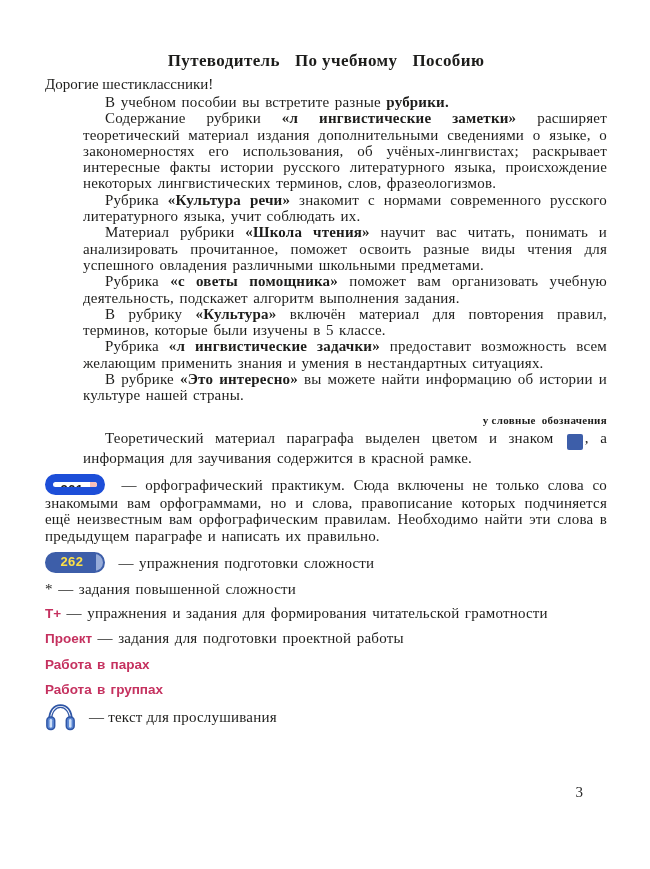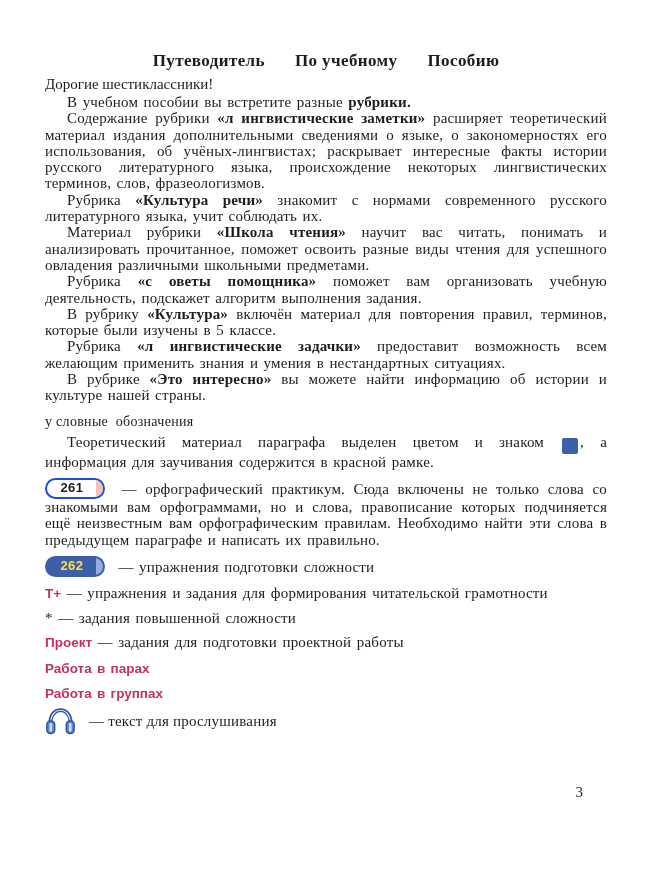--- a/index.html
+++ b/index.html
@@ -14,54 +14,54 @@
     width: 650px; height: 869px;
     background: #ffffff;
     overflow: hidden;
   }
   .content {
     position: absolute; left: 45px; top: 51px; width: 562px;
   }
   .title {
     display: flex; justify-content: center; column-gap: 30px;
     font-size: 17px; font-weight: bold; letter-spacing: 0.4px;
-    margin-bottom: 5px; white-space: nowrap;
+    margin-bottom: 5px; white-space: nowrap; gap: 15px;
   }
   .salutation {
     text-align: left; font-size: 15px; line-height: 17px; margin-bottom: 1px;
   }
   .body-para {
     font-size: 15px; line-height: 16.3px;
-    text-align: justify; letter-spacing: 0.2px; word-spacing: 1.5px;
+    text-align: justify; letter-spacing: 0.2px; word-spacing: 1.5px; margin-left: 38px;
   }
   .indent { text-indent: 22px; }
   .bold { font-weight: bold; }
   .legend-heading {
-    text-align: left; font-size: 14px; font-weight: normal;
+    text-align: right; font-size: 11px; font-weight: bold;
     margin: 10px 0 4px; white-space: pre-wrap; letter-spacing: 0.3px;
   }
   .legend-item {
     font-size: 15px; line-height: 16.3px; text-align: justify;
     letter-spacing: 0.2px; word-spacing: 1.5px; margin-top: 8px;
   }
   .crimson-label {
     color: #c5315f;
     font-family: "Liberation Sans", sans-serif;
     font-weight: bold; font-size: 13.5px; letter-spacing: 0;
   }
   .num-badge {
     position: relative; display: inline-block; overflow: hidden;
     width: 60px; height: 21px; line-height: 18px;
     padding-right: 10px; padding-left: 4px;
     text-align: center; border-radius: 10.5px;
     font-family: "Liberation Sans", sans-serif;
     font-weight: bold; font-size: 13px; letter-spacing: 0.5px;
     vertical-align: -5px; margin-right: 8px;
   }
-  .badge-red { background: #ffffff; border: 2px solid #1d4ed8; color: #1d1d1b; line-height: 16px; }
+  .badge-red { background: #ffffff; border: 8px solid #1d4ed8; color: #1d1d1b; line-height: 16px; }
   .badge-red::after {
     content: ""; position: absolute; top: 0; right: 0; bottom: 0;
     width: 7px; background: #f7c0ba;
   }
   .badge-blue { background: #3d5ea9; border: 2px solid #3d5ea9; color: #fde047; line-height: 16px; }
   .badge-blue::after {
     content: ""; position: absolute; top: 0; right: 0; bottom: 0;
     width: 7px; background: #97acd9;
   }
   .inline-icon.exclamation-icon {
@@ -109,22 +109,22 @@
 
     <h2 class="legend-heading">у словные  обозначения</h2>
 
     <div>
         <p class="body-para indent"><span class="">Теоретический материал параграфа выделен цветом и знаком </span><span class="inline-icon exclamation-icon">!</span><span class="">, а информация для заучивания содержится в красной рамке.</span></p>
       </div>
 
     <div>
         <p class="legend-item"><span class="num-badge badge-red">261</span><span class=""> — орфографический практикум. Сюда включены не только слова со знакомыми вам орфограммами, но и слова, правописание которых подчиняется ещё неизвестным вам орфографическим правилам. Необходимо найти эти слова в предыдущем параграфе и написать их правильно.</span></p>
         <p class="legend-item"><span class="num-badge badge-blue">262</span><span class=""> — упражнения подготовки сложности</span></p>
+        <p class="legend-item"><span class="">* — задания повышенной сложности</span></p>
         <p class="legend-item"><span class="crimson-label">Т+</span><span class=""> — упражнения и задания для формирования читательской грамотности</span></p>
-        <p class="legend-item"><span class="">* — задания повышенной сложности</span></p>
         <p class="legend-item"><span class="crimson-label">Проект</span><span class=""> — задания для подготовки проектной работы</span></p>
         <p class="legend-item"><span class="crimson-label">Работа в парах</span></p>
         <p class="legend-item"><span class="crimson-label">Работа в группах</span></p>
       </div>
 
     <div class="listening-row">
       <span class="hp-icon">
         <svg width="31" height="31" viewBox="0 0 30 30" aria-hidden="true">
           <path d="M4 18 C4 7.5 9 3 15 3 C21 3 26 7.5 26 18" fill="none" stroke="#2e55a5" stroke-width="1.7"></path>
           <path d="M6.3 18 C6.3 9.2 10.6 5.3 15 5.3 C19.4 5.3 23.7 9.2 23.7 18" fill="none" stroke="#2e55a5" stroke-width="1.2"></path>

